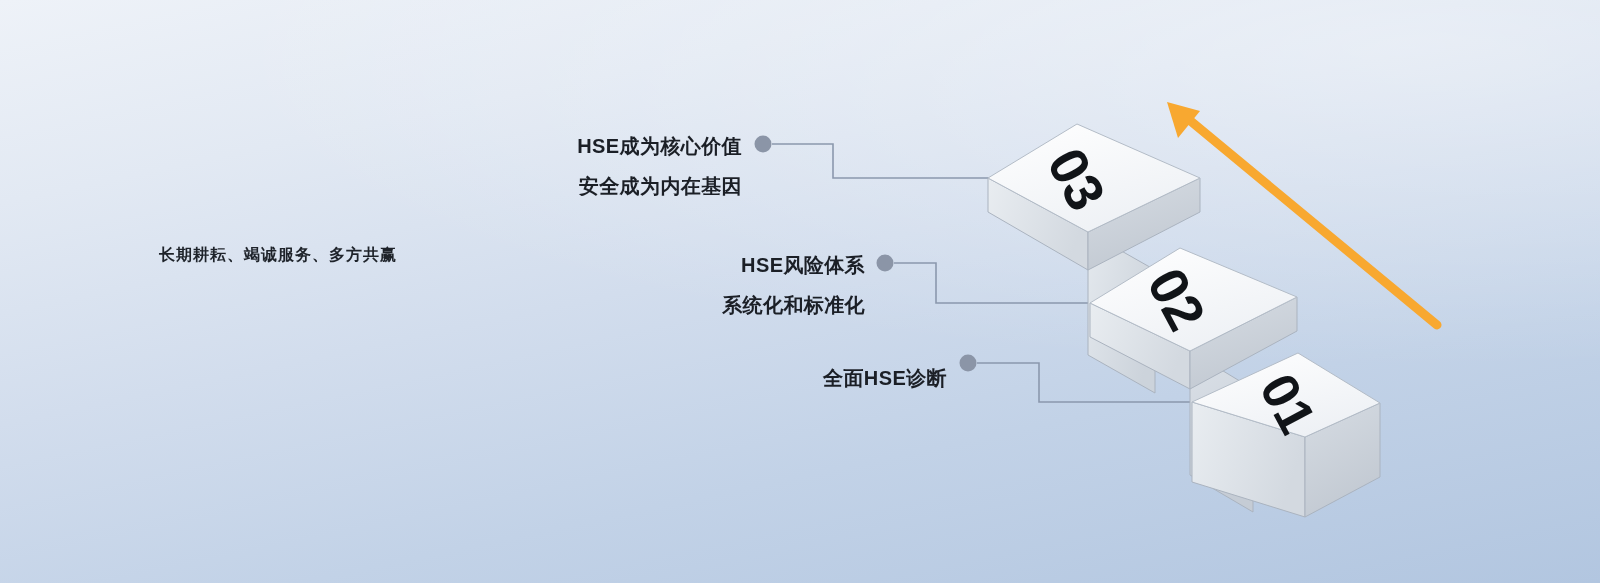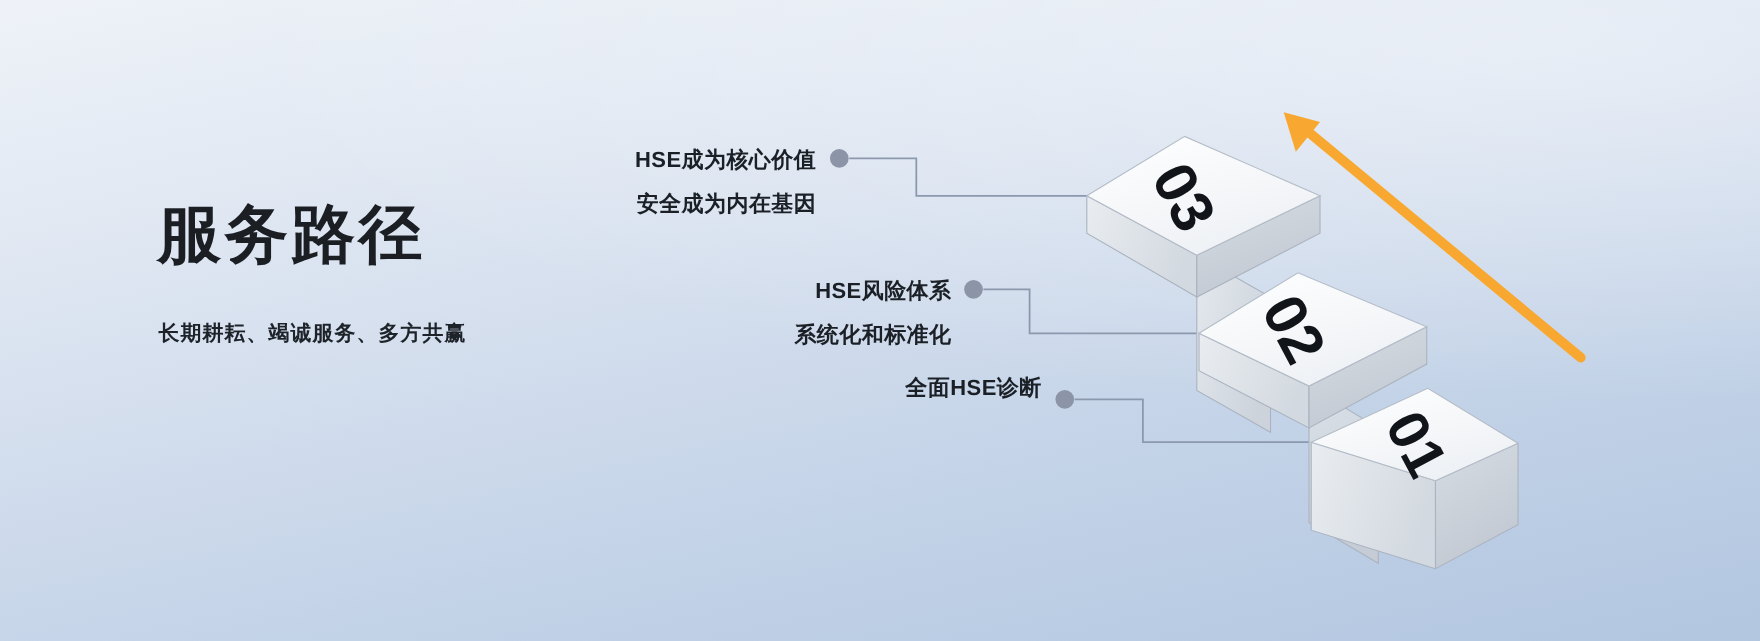--- a/index.html
+++ b/index.html
@@ -36,23 +36,23 @@
   .headline {
     margin: 0;
     font-size: 58px;
     line-height: 1.08;
     font-weight: 700;
     letter-spacing: 3px;
     color: #1b1f24;
     font-family: "Liberation Sans", "DejaVu Sans", sans-serif;
   }
   .subhead {
-    margin: 1px;
+    margin: 16px;
     padding-top: 46px;
-    font-size: 19px;
+    font-size: 16px;
     line-height: 1.2;
     font-weight: 700;
     letter-spacing: 1px;
     color: #1e232a;
     font-family: "Liberation Sans", "DejaVu Sans", sans-serif;
   }
 
   
   .callout {
     position: absolute;
@@ -64,39 +64,38 @@
     letter-spacing: 0.4px;
     white-space: nowrap;
     font-family: "Liberation Sans", "DejaVu Sans", sans-serif;
   }
   .callout .line2 {
     display: block;
     padding-top: 20px;
   }
   .callout-3 { left: 330px; top: 136px; width: 412px; }
   .callout-2 { left: 455px; top: 255px; width: 410px; }
-  .callout-1 { left: 535px; top: 343px; width: 412px; }
+  .callout-1 { left: 535px; top: 368px; width: 412px; }
 
   
   .diagram {
     position: absolute;
     left: 0;
     top: 0;
     width: 1600px;
     height: 583px;
   }
 </style>
 </head>
 <body>
 
 <div class="stage">
   <div class="bg-wash"></div>
 
   <div class="headline-group">
-    <h1 class="headline">服务路径</h1>
     <p class="subhead">长期耕耘、竭诚服务、多方共赢</p>
   </div>
 
   <svg class="diagram" viewBox="0 0 1600 583">
     <defs>
       <linearGradient id="topFaceGrad" x1="0" y1="0" x2="0.55" y2="1">
         <stop offset="0%" stop-color="#ffffff"></stop>
         <stop offset="100%" stop-color="#eef1f5"></stop>
       </linearGradient>
       <linearGradient id="leftFaceGrad" x1="0" y1="0" x2="1" y2="0.35">

